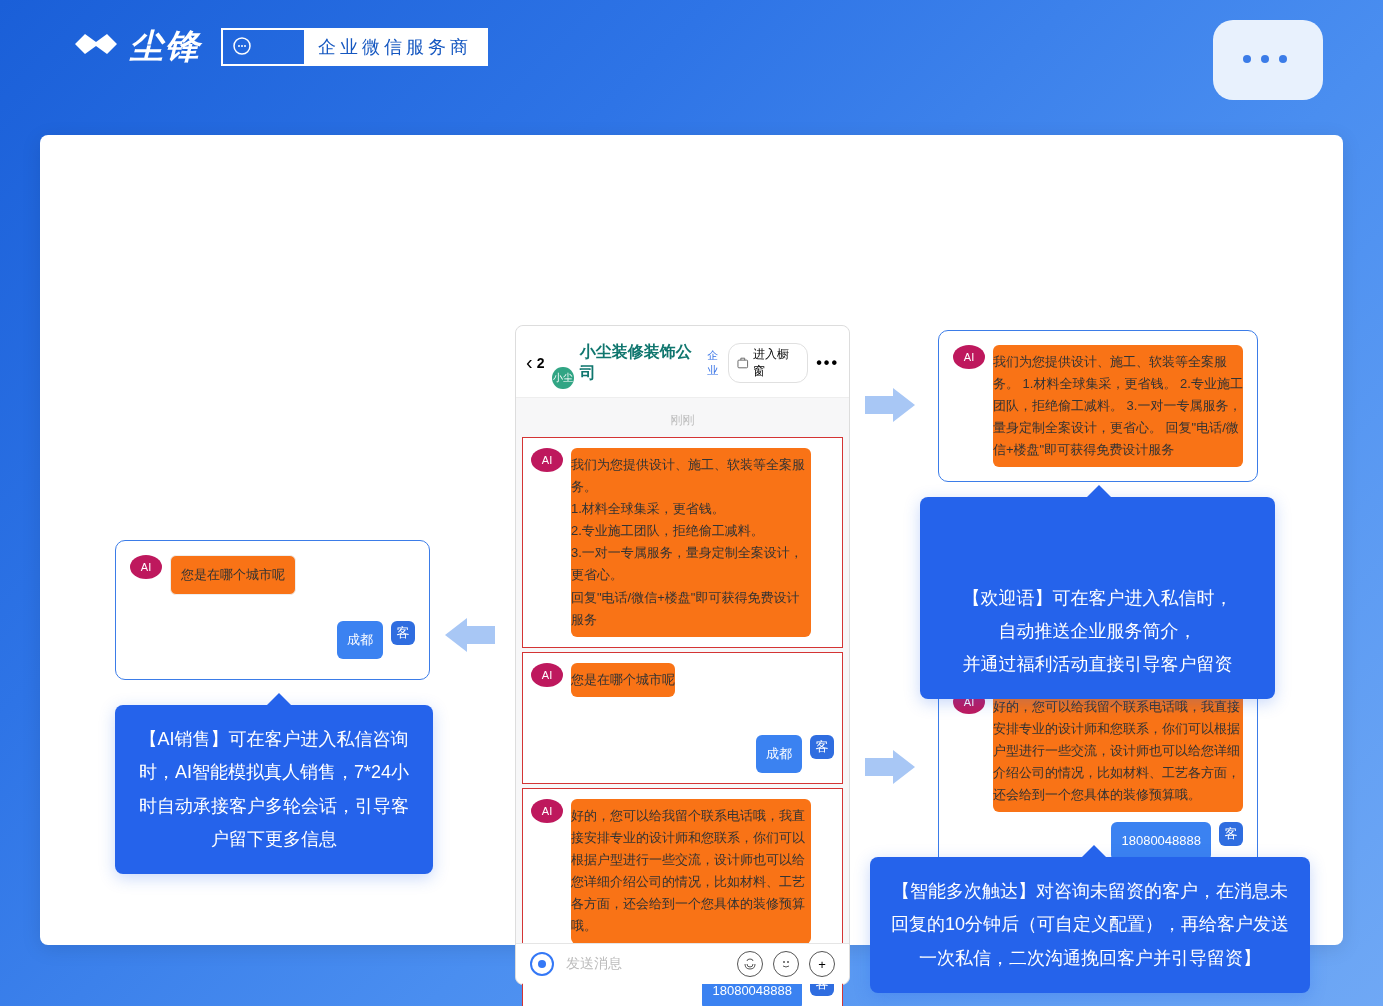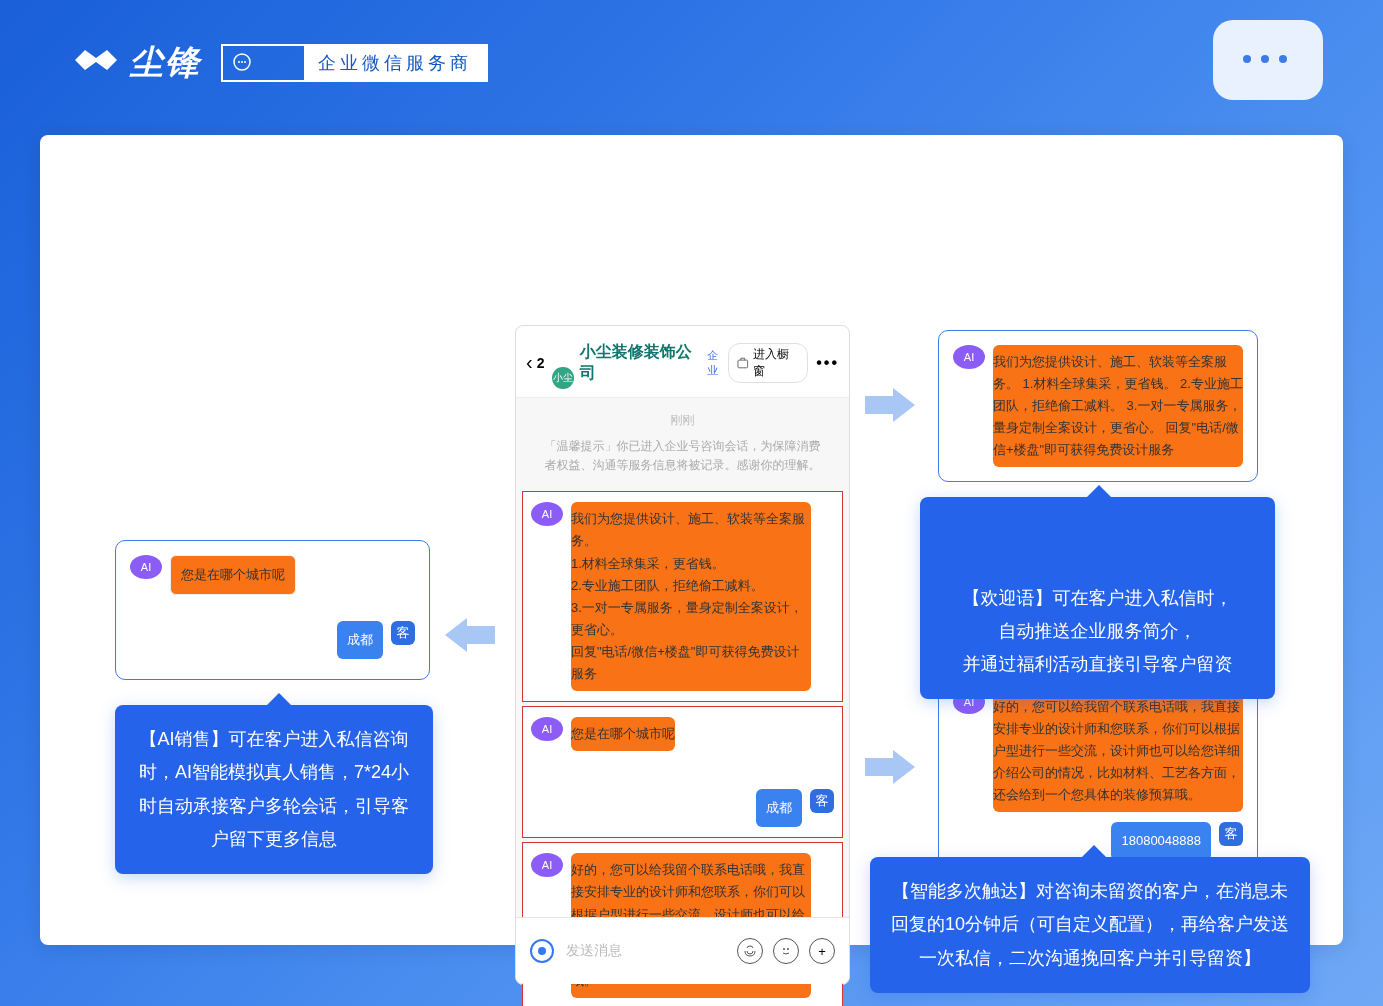--- a/index.html
+++ b/index.html
@@ -9,21 +9,21 @@
   width: 1383px;
   height: 1006px;
   position: relative;
   overflow: hidden;
 }
 
 
 .header {
   display: flex;
   align-items: center;
-  padding: 40px 0 0 75px;
+  padding: 24px 0 0 75px;
   gap: 20px;
 }
 .logo-wrap { display: flex; align-items: center; gap: 12px; }
 .logo-icon { width: 42px; height: 30px; }
 .logo-text { color: #fff; font-size: 34px; font-weight: 700; font-style: italic; letter-spacing: 2px; }
 .badge-box {
   display: flex; align-items: center;
   border: 2px solid #fff; height: 38px;
 }
 .badge-icon {
@@ -92,21 +92,21 @@
 }
 
 .red-box {
   border: 1.5px solid #d43434; margin: 4px 6px;
   padding: 10px 8px; background: #fff;
 }
 
 .msg-row { display: flex; align-items: flex-start; gap: 8px; }
 .msg-row.right { justify-content: flex-end; }
 .ai-avatar {
-  width: 32px; height: 24px; border-radius: 50%; background: #8b5cf6;
+  width: 32px; height: 24px; border-radius: 50%; background: #be185d;
   color: #fff; font-size: 11px; display: flex; align-items: center; justify-content: center;
   flex-shrink: 0;
 }
 .cust-avatar {
   width: 24px; height: 24px; border-radius: 6px; background: #2f6de0;
   color: #fff; font-size: 13px; display: flex; align-items: center; justify-content: center;
   flex-shrink: 0;
 }
 .msg-bubble {
   background: #f97316; border: 1px solid #eee; border-radius: 6px;
@@ -114,21 +114,21 @@
   max-width: 240px;
 }
 .msg-bubble.blue { background: #3b82f1; color: #fff; border: none; }
 .msg-bubble.noborder { border: none; padding: 6px 0; }
 
 .red-box .msg-row.right { margin-top: 28px; }
 .red-box.box2 .msg-row.right { margin-top: 38px; }
 
 .phone-input-bar {
   position: absolute; bottom: 0; left: 0; right: 0;
-  display: flex; align-items: center; padding: 20px 14px;
+  display: flex; align-items: center; padding: 7px 14px;
   border-top: 1px solid #e5e5e5; background: #fff;
   border-radius: 0 0 8px 8px;
 }
 .camera-icon {
   width: 24px; height: 24px; border: 2px solid #3478f6; border-radius: 50%;
   display: flex; align-items: center; justify-content: center;
 }
 .camera-icon::after { content: ""; width: 8px; height: 8px; background: #3478f6; border-radius: 50%; }
 .input-placeholder { flex: 1; margin-left: 12px; color: #bbb; font-size: 14px; }
 .input-icon {
@@ -232,21 +232,20 @@
         <svg width="12" height="12" viewBox="0 0 12 12">
             <rect x="1" y="3" width="10" height="8" rx="1" fill="none" stroke="#666"></rect>
             <path d="M4 3 L4 1 L8 1 L8 3" fill="none" stroke="#666"></path>
           </svg>
         <span>进入橱窗</span>
       </span>
       <span class="phone-dots">•••</span>
     </div>
 
     <div class="phone-time">刚刚</div>
-    <div class="phone-notice">「温馨提示」你已进入企业号咨询会话，为保障消费者权益、沟通等服务信息将被记录。感谢你的理解。</div>
 
     <div class="red-box">
       <div class="msg-row">
         <div class="ai-avatar">AI</div>
         <div class="msg-bubble noborder" style="white-space:pre-line">我们为您提供设计、施工、软装等全案服务。
 1.材料全球集采，更省钱。
 2.专业施工团队，拒绝偷工减料。
 3.一对一专属服务，量身定制全案设计，更省心。
 回复"电话/微信+楼盘"即可获得免费设计服务</div>
       </div>

